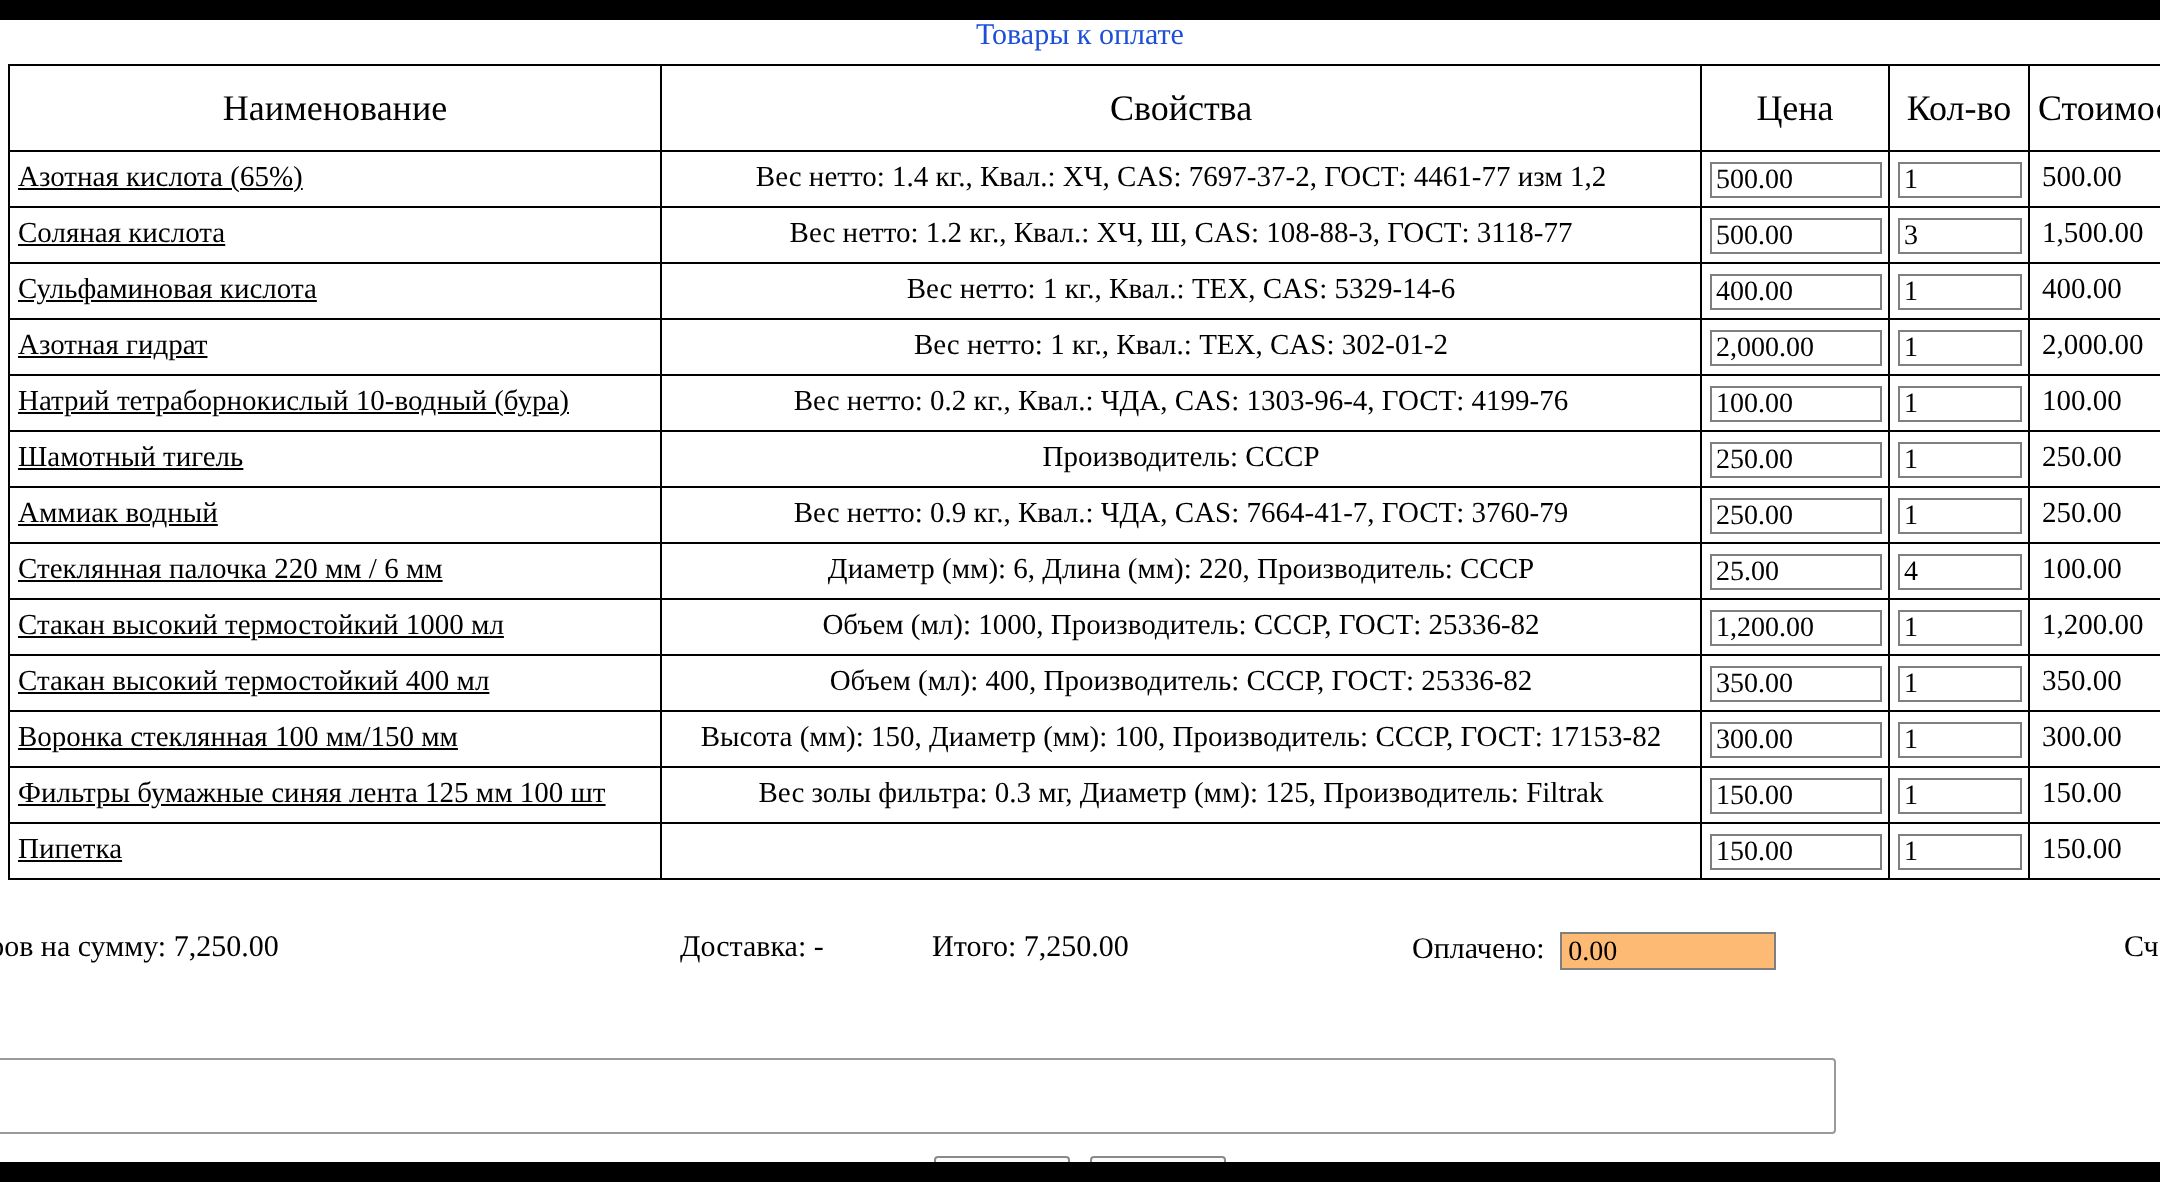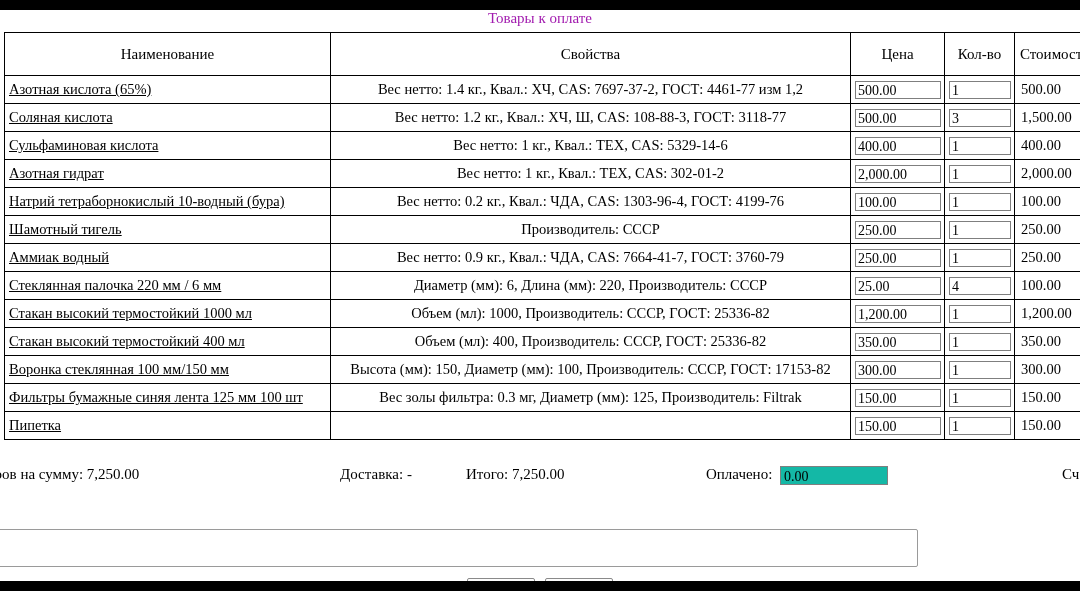--- a/index.html
+++ b/index.html
@@ -18,21 +18,21 @@
     left: 0;
     top: 10px;
     width: 1080px;
     height: 571px;
     background: #ffffff;
     overflow: hidden;
   }
   .page-title {
     text-align: center;
     font-size: 15px;
-    color: #a21caf;
+    color: #1d4ed8;
     padding-top: 0px;
     height: 18px;
     line-height: 16px;
     overflow: hidden;
   }
   table.goods {
     border-collapse: collapse;
     margin-left: 4px;
     margin-top: 4px;
     width: 1090px;
@@ -42,21 +42,21 @@
   }
   table.goods th, table.goods td {
     border: 1px solid #000;
     padding: 2px 4px;
     vertical-align: middle;
   }
   table.goods th {
     font-weight: normal;
     text-align: center;
     height: 38px;
-    font-size: 15px;
+    font-size: 18px;
   }
   .col-name   { width: 326px; }
   .col-props  { width: 520px; }
   .col-price  { width: 94px; }
   .col-qty    { width: 70px; }
   .col-cost   { width: 80px; }
 
   td.cell-name { text-align: left; height: 23px; text-decoration: underline; }
   td.cell-props { text-align: center; margin-left: 20px; }
   td.cell-price, td.cell-qty, td.cell-cost { padding: 1px 2px; }
@@ -93,21 +93,21 @@
     top: 4px;
     white-space: nowrap;
   }
   .t-sum   { left: -18px; }
   .t-ship  { left: 292px; margin-left: 48px; }
   .t-total { left: 466px; text-align: center; }
   .t-paid  { left: 706px; }
   .t-acct  { left: 1062px; }
   .paid-input {
     border: 1px solid #7f7f7f;
-    background: #14b8a6;
+    background: #fdba74;
     width: 108px;
     height: 19px;
     line-height: 19px;
     font-size: 14px;
     font-family: "Liberation Serif", serif;
     display: inline-block;
     vertical-align: middle;
     padding: 0 3px;
     box-sizing: border-box;
     margin-left: 4px;

